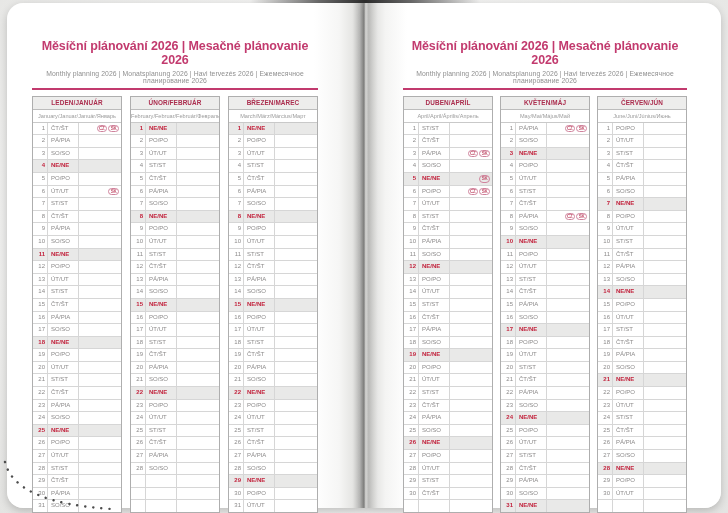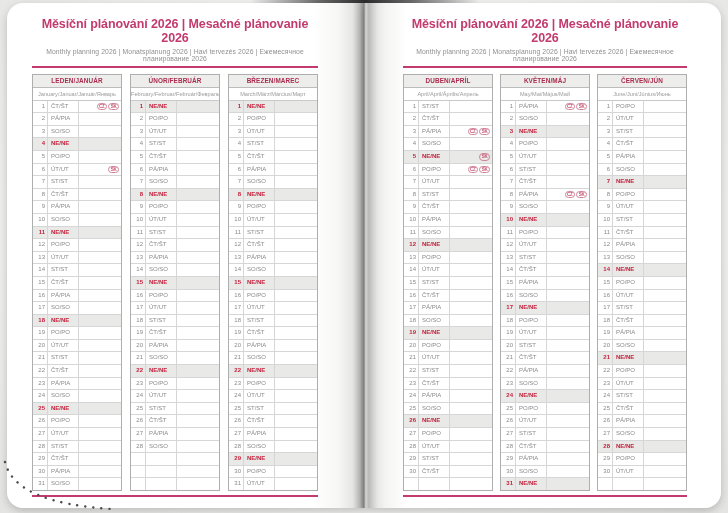--- a/index.html
+++ b/index.html
@@ -24,21 +24,21 @@
   .page.right{
     left:364px;border-radius:0 16px 16px 0;
     background:linear-gradient(270deg,#ffffff 0%,#ffffff 88%,#f4f4f3 94%,#e0e0de 97.5%,#c6c6c4 100%);
     box-shadow:0 3px 9px rgba(0,0,0,.20);
   }
   .gutter{
     position:absolute;left:352px;top:3px;width:26px;height:505px;pointer-events:none;
     background:linear-gradient(90deg, rgba(0,0,0,0) 0%, rgba(0,0,0,.10) 30%, rgba(0,0,0,.30) 47%,
                rgba(255,255,255,.20) 53%, rgba(0,0,0,.12) 64%, rgba(0,0,0,0) 100%);
   }
-  .page-inner{position:absolute;inset:0;padding-top:14px;box-sizing:border-box;}
+  .page-inner{position:absolute;inset:0;padding-top:36px;box-sizing:border-box;}
   .page.left  .content{margin-left:25px;margin-right:46px;}
   .page.right .content{margin-left:39px;margin-right:34px;}
   .ttl{
     text-align:center;font-size:12.5px;font-weight:bold;color:#c23a6e;letter-spacing:-.1px;
   }
   .sub{
     text-align:center;font-size:6.8px;color:#8f8f8f;margin-top:3px;letter-spacing:.1px;
   }
   .rule{height:1.6px;background:#c23a6e;margin-top:4px;}
   .months{display:flex;justify-content:space-between;margin-top:6px;}

